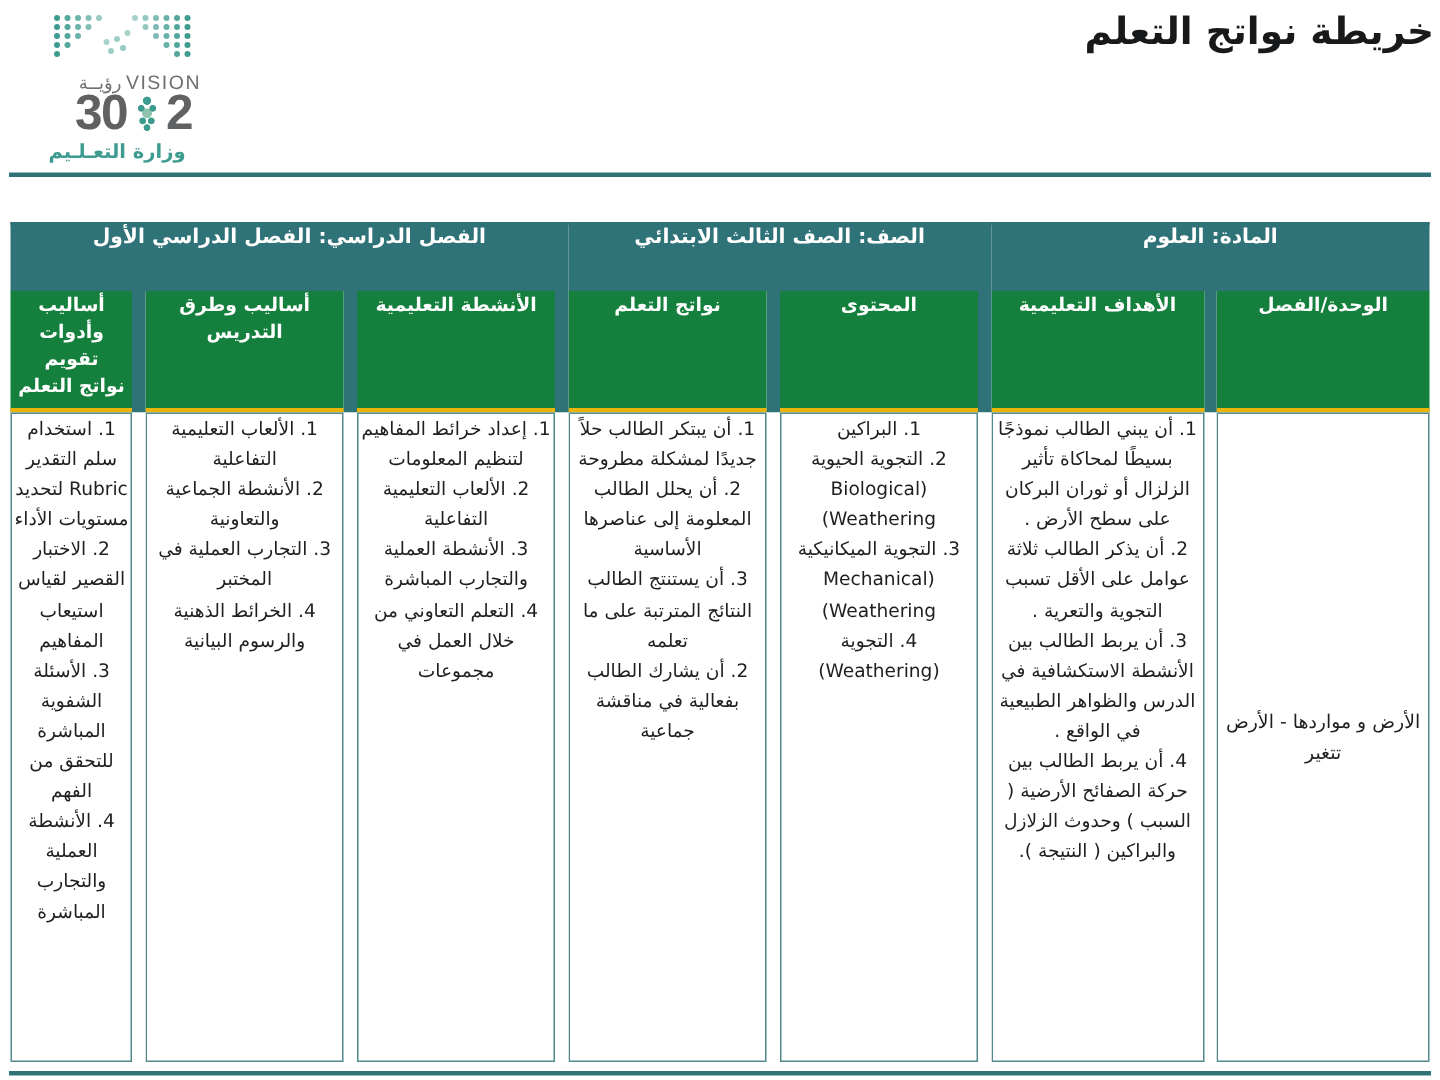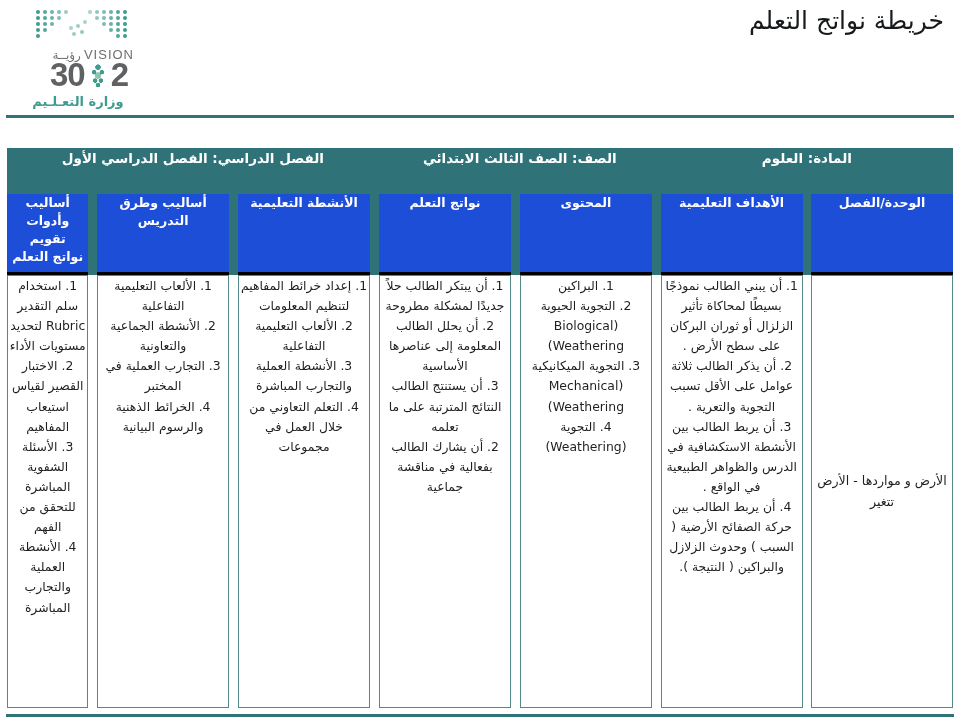--- a/index.html
+++ b/index.html
@@ -19,23 +19,23 @@
   .page-header {
     position: relative;
     height: 120px;
     background: #ffffff;
     box-sizing: border-box;
   }
 
   .doc-title {
     position: absolute;
     top: 6px;
-    right: 16px;
+    right: 4px;
     font-size: 25px;
-    font-weight: normal;
+    font-weight: bold;
     color: #17191a;
     letter-spacing: 0px;
     white-space: nowrap;
     direction: rtl;
   }
 
   
   .logo-block {
     position: absolute;
     top: 8px;
@@ -160,30 +160,30 @@
     color: #ffffff;
     font-size: 13.5px;
     font-weight: bold;
     text-align: center;
     height: 44px;
     vertical-align: middle;
     border-top: 2px solid #2f7378;
   }
   
   .col-head {
-    background: #1d4ed8;
+    background: #15803d;
     color: #ffffff;
     font-size: 12.5px;
     font-weight: bold;
     text-align: center;
     vertical-align: middle;
     height: 78px;
     line-height: 1.45;
     padding: 4px 5px;
-    border-bottom: 3px solid #000000;
+    border-bottom: 3px solid #eab308;
   }
   .col-head .hd-line { display: block; }
 
   
   .body-cell {
     background: #ffffff;
     border: 1.6px solid #53888c;
     color: #1d1f20;
     font-size: 12.4px;
     line-height: 1.62;

